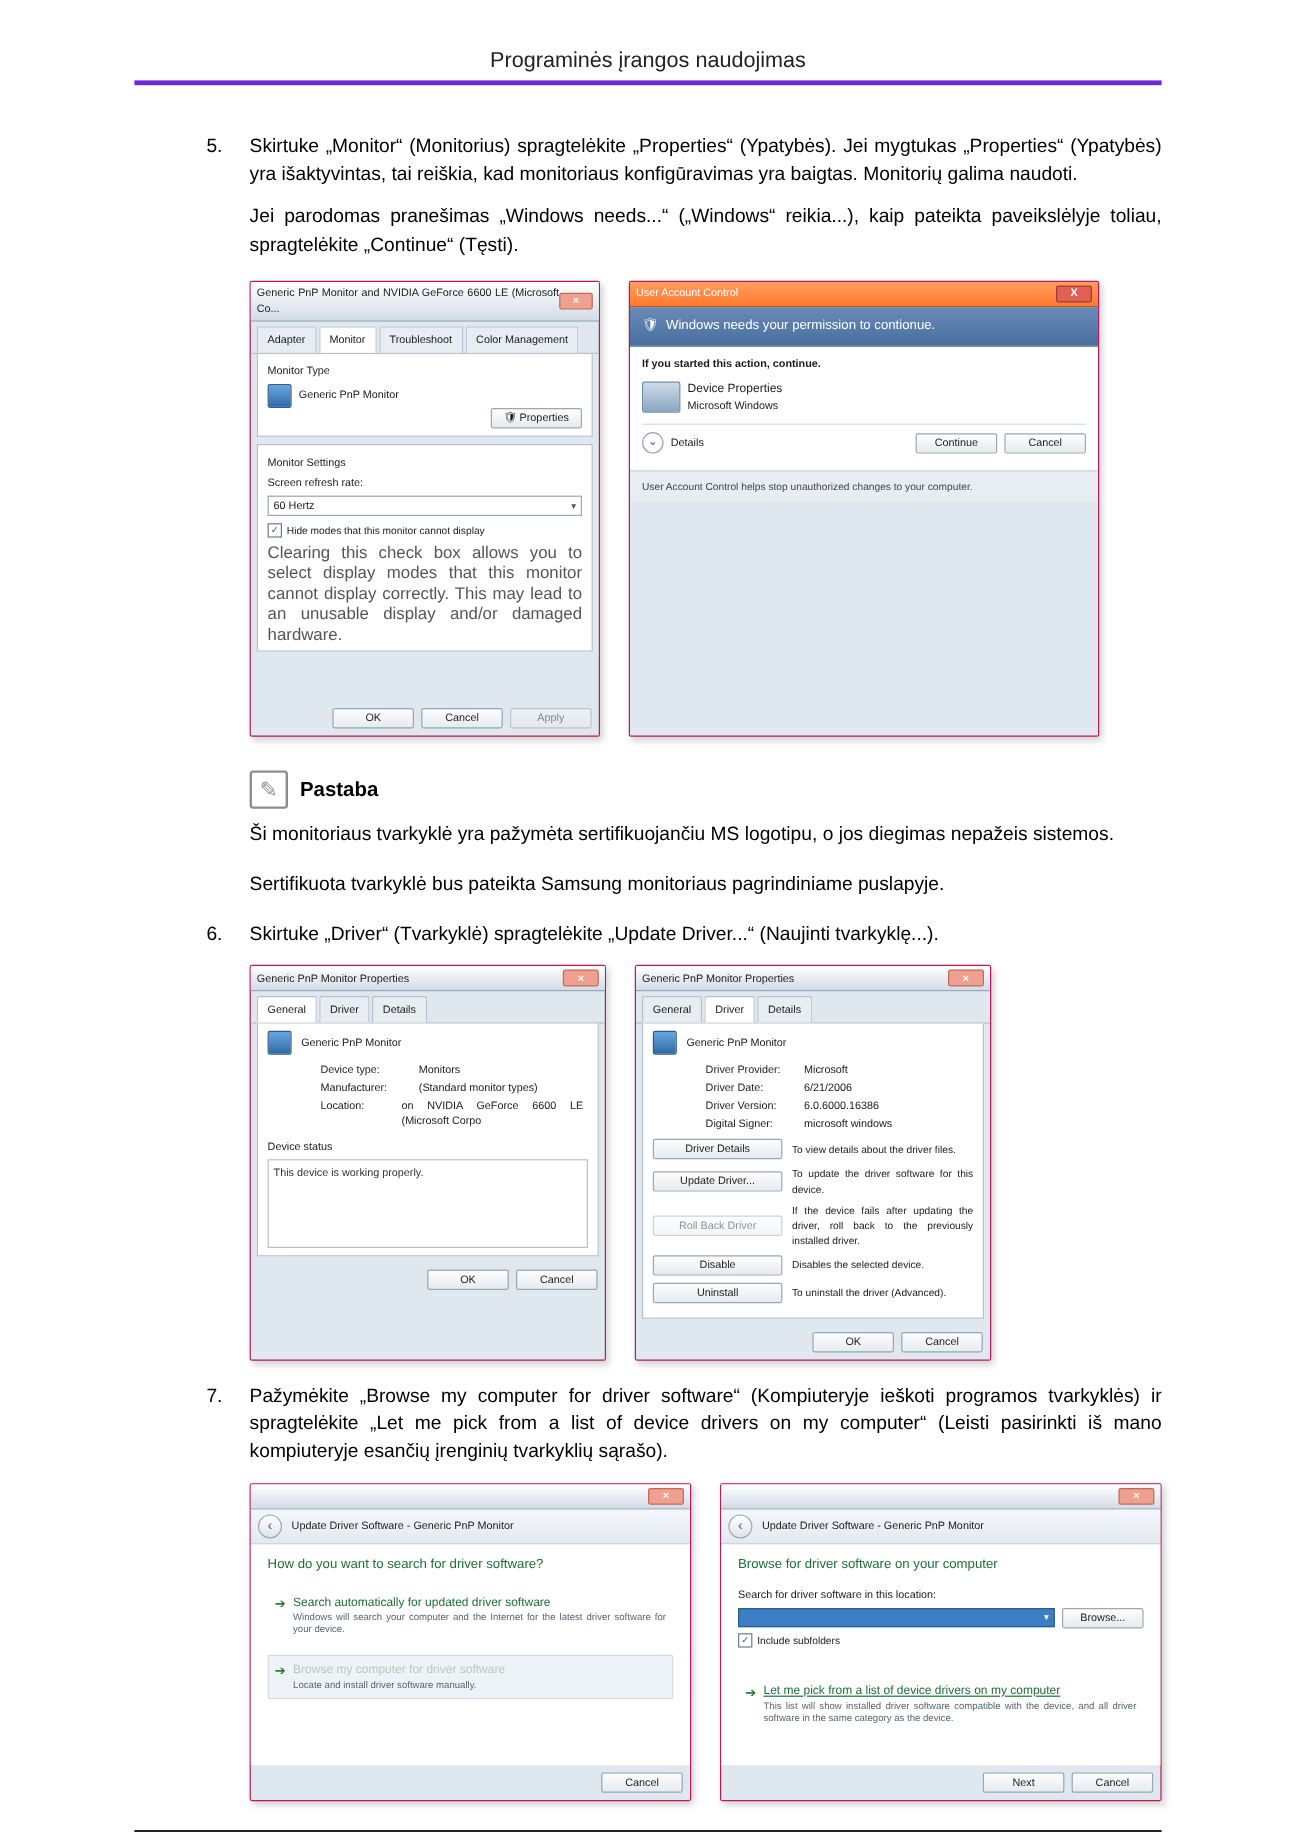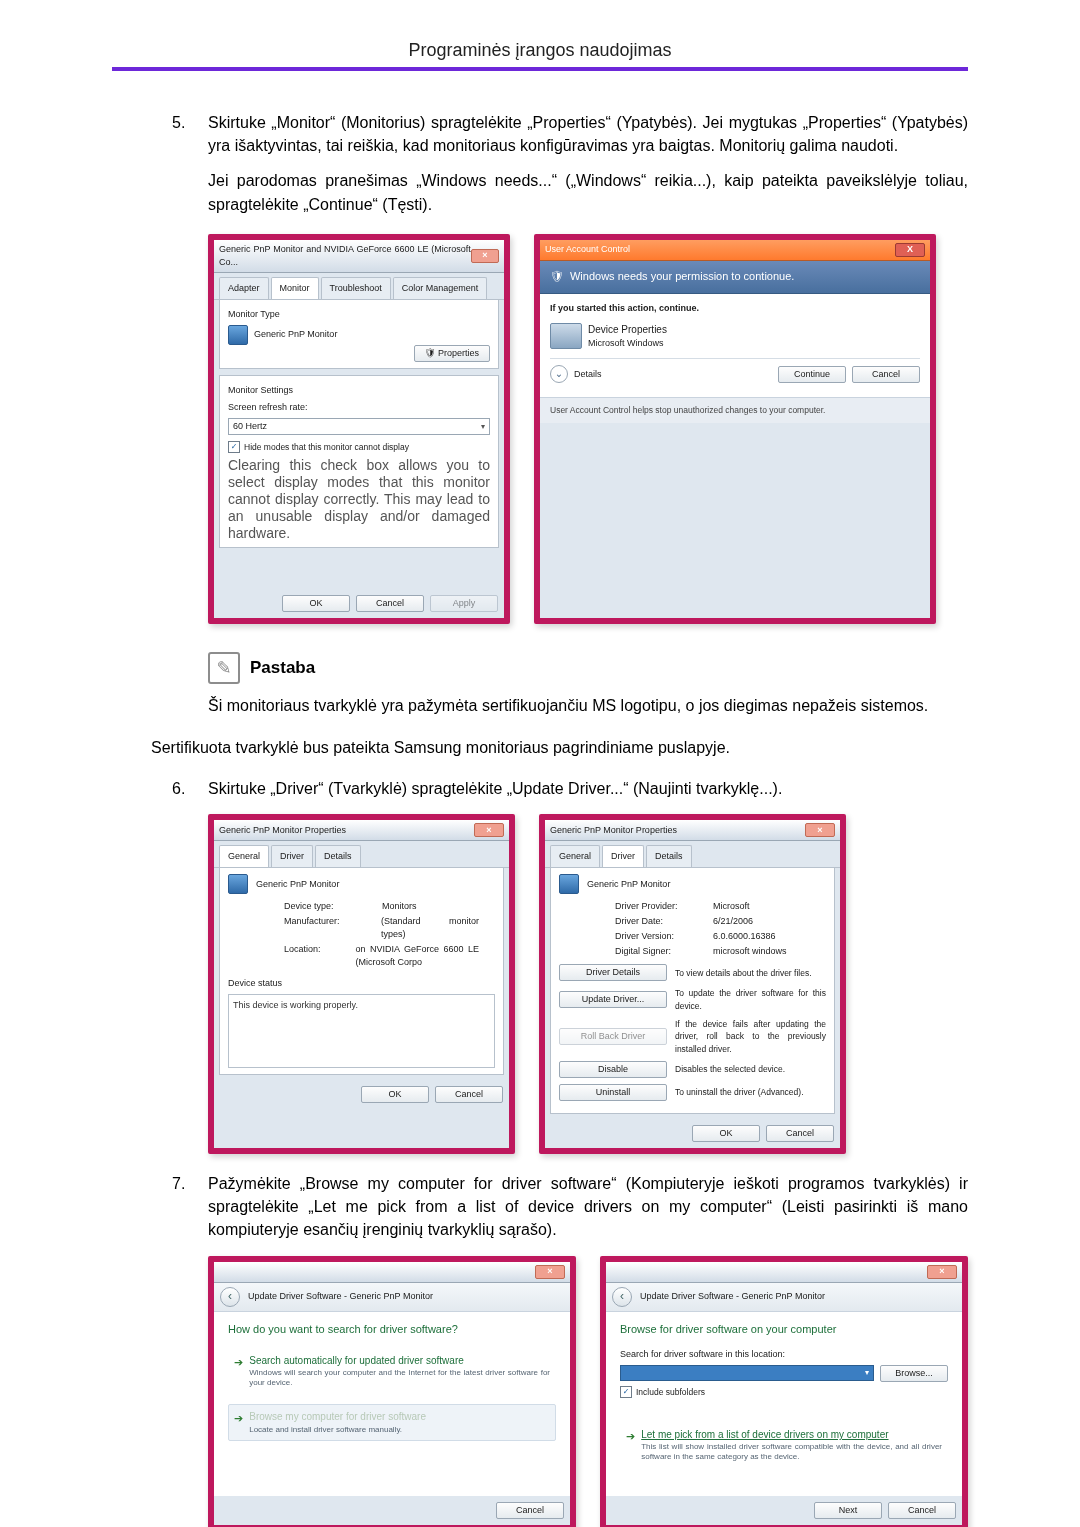--- a/index.html
+++ b/index.html
@@ -45,21 +45,21 @@
     margin: 8px 0 18px 96px;
     text-align: justify;
   }
   .figrow {
     display: flex;
     gap: 24px;
     margin: 14px 0 14px 96px;
   }
   .win {
     background: #dfe7ef;
-    border: 6px solid #be185d;
+    border: 1px solid #be185d;
     border-radius: 2px;
     box-shadow: 2px 3px 6px rgba(0,0,0,.18);
     font-size: 9px;
     color: #1a1a1a;
   }
   .win .titlebar {
     display: flex;
     align-items: center;
     justify-content: space-between;
     padding: 3px 5px;
@@ -166,21 +166,21 @@
   .pastaba-icon {
     width: 28px; height: 28px;
     border: 2px solid #8d8d8d; border-radius: 3px;
     display: flex; align-items: center; justify-content: center;
     color: #8d8d8d; font-size: 18px;
   }
   .pastaba-label { font-weight: bold; font-size: 17px; }
   
   .drvwin { width: 295px; }
   .drvwin .monhdr { display: flex; gap: 8px; align-items: center; margin-bottom: 6px; }
-  .kv { display: flex; gap: 18px; font-size: 9px; margin: 2px 16px; padding-left: 16px; }
+  .kv { display: flex; gap: 2px; font-size: 9px; margin: 2px 4px; padding-left: 16px; }
   .kv .k { width: 80px; color: #222; }
   .drvlist .tr { display: flex; gap: 8px; align-items: center; margin: 6px 0; }
   .drvlist .desc { font-size: 8.5px; flex: 1; }
   .statusbox {
     background: #fff; border: 1px solid #b7c1cc; height: 64px;
     padding: 4px; font-size: 9px; color: #333; overflow: hidden;
   }
   
   .wiz { width: 370px; }
   .wiz .navbar {
@@ -312,21 +312,21 @@
         </div>
         <div class="footer">User Account Control helps stop unauthorized changes to your computer.</div>
       </div>
     </div>
 
     <div class="pastaba">
       <div class="pastaba-icon">✎</div>
       <div class="pastaba-label">Pastaba</div>
     </div>
     <div class="continuation" style="margin-left:96px">Ši monitoriaus tvarkyklė yra pažymėta sertifikuojančiu MS logotipu, o jos diegimas nepažeis sistemos.</div>
-    <div class="continuation" style="margin-left:39px">Sertifikuota tvarkyklė bus pateikta Samsung monitoriaus pagrindiniame puslapyje.</div>
+    <div class="continuation" style="margin-left:96px">Sertifikuota tvarkyklė bus pateikta Samsung monitoriaus pagrindiniame puslapyje.</div>
 
     <div class="ol-item">
       <div class="ol-num">6.</div>
       <div class="ol-txt">Skirtuke „Driver“ (Tvarkyklė) spragtelėkite „Update Driver...“ (Naujinti tvarkyklę...).</div>
     </div>
 
     <div class="figrow">
 
       <div class="win drvwin">
         <div class="titlebar">

